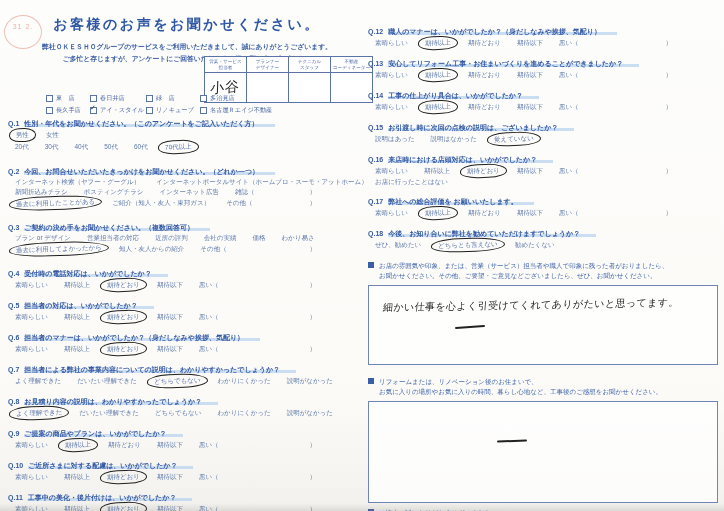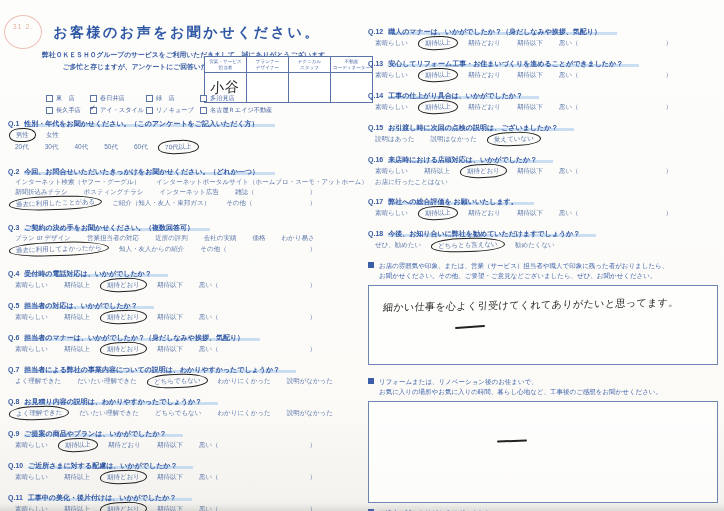--- a/index.html
+++ b/index.html
@@ -12,21 +12,21 @@
   .page{position:absolute;inset:0;background:linear-gradient(180deg,#fdfdfb 0%,#fbfaf7 80%,#f2f1ed 100%);}
   .page::after{content:"";position:absolute;left:0;right:0;bottom:0;height:8px;
     background:linear-gradient(180deg,transparent,rgba(120,120,112,.18));pointer-events:none;}
 
   
   .stamp{position:absolute;left:4px;top:15px;width:38px;height:34px;border:1px solid rgba(222,120,100,.45);
     border-radius:50%;color:rgba(215,115,95,.55);font-size:7px;display:flex;align-items:flex-start;
     justify-content:center;padding-top:7px;box-sizing:border-box;letter-spacing:1px;}
 
   
-  .header{position:absolute;left:6px;top:24px;width:362px;text-align:center;}
+  .header{position:absolute;left:6px;top:16px;width:362px;text-align:center;}
   .form-title{margin:0 0 7px;font-size:14px;font-weight:bold;letter-spacing:2.5px;color:#2d56a4;}
   .intro{margin:0;font-size:6.8px;line-height:1.8;color:#3c5fa6;font-weight:bold;}
 
   
   .staff-table{position:absolute;left:204px;top:56px;border-collapse:collapse;background:#fff;}
   .staff-table th,.staff-table td{border:1px solid #5a74a8;}
   .staff-table th{width:39px;height:13px;font-size:4.6px;font-weight:normal;color:#4a66a5;line-height:1.25;padding:1px;}
   .staff-table td{height:27px;}
   .staff-name{font-size:14px;color:#222;display:inline-block;transform:rotate(-4deg) skewX(-6deg);
     padding-left:4px;letter-spacing:1px;}

